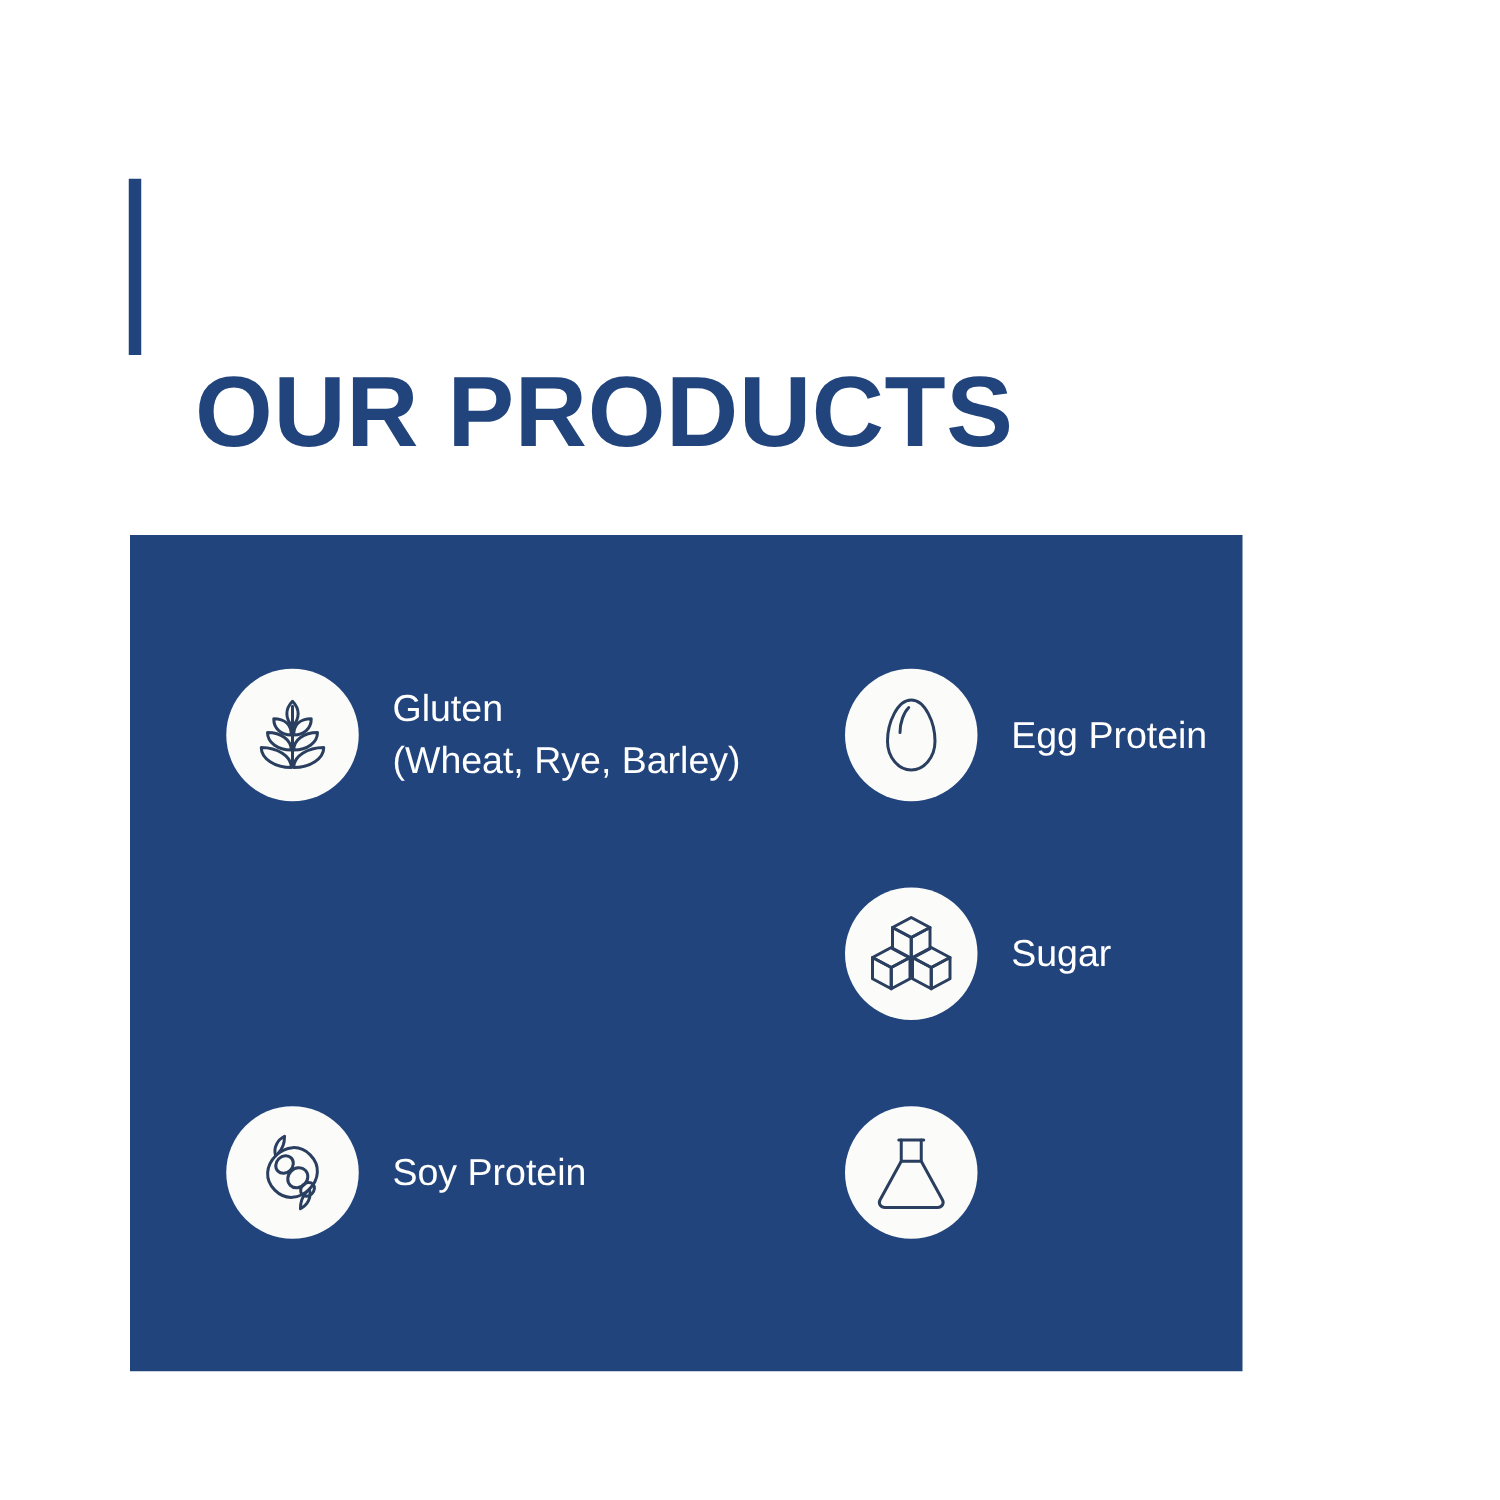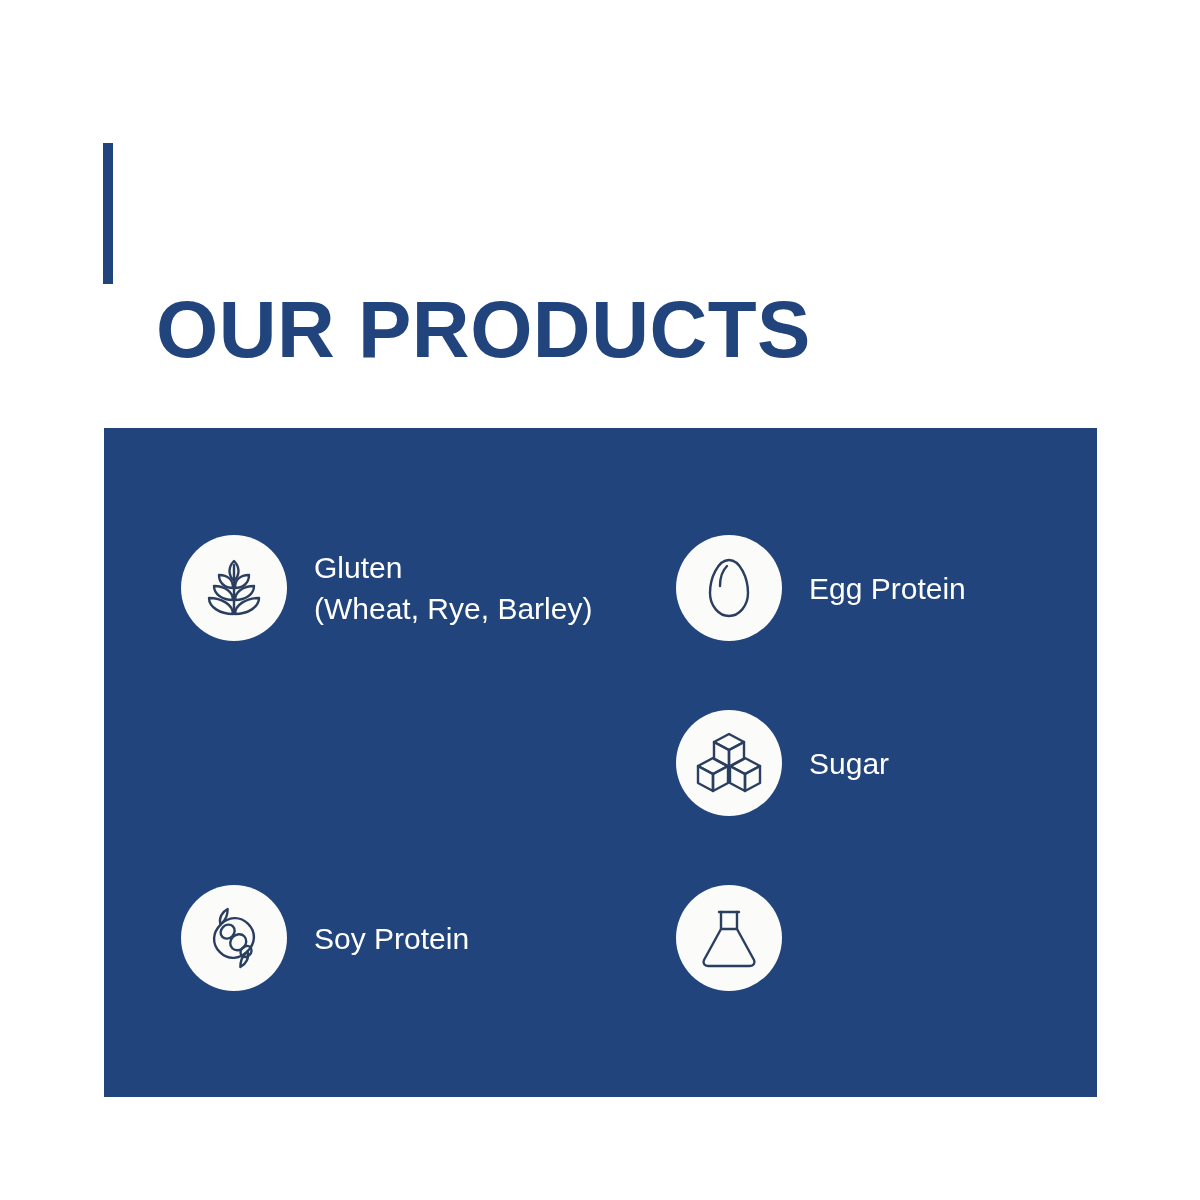--- a/index.html
+++ b/index.html
@@ -43,21 +43,21 @@
   .heading-line {
     display: block;
     text-align: right;
   }
 
   
   .panel {
     position: absolute;
     left: 104px;
     top: 428px;
-    width: 993px;
+    width: 890px;
     height: 669px;
     background: #21447D;
   }
 
   
   .items-grid {
     position: absolute;
     left: 0;
     top: 0;
     width: 100%;

